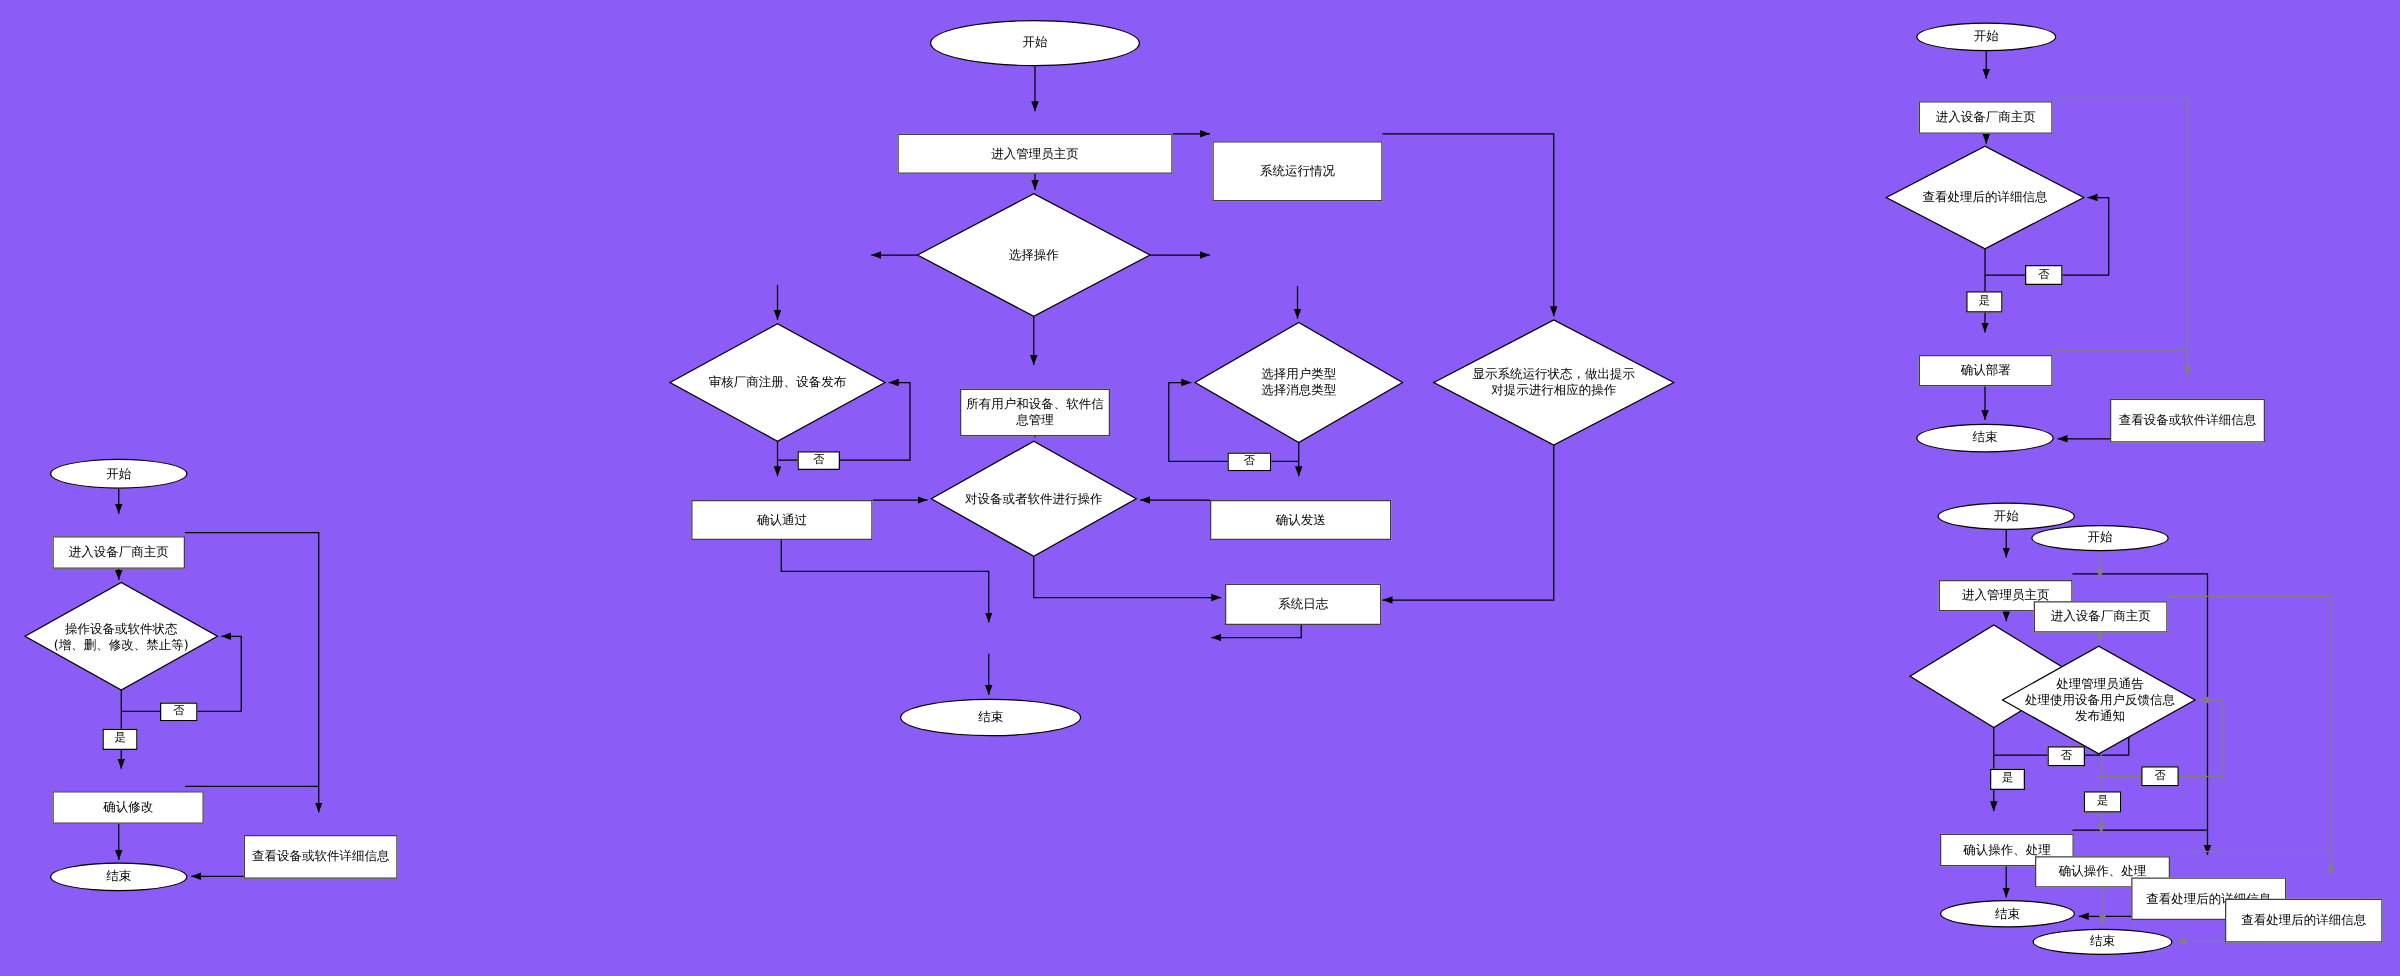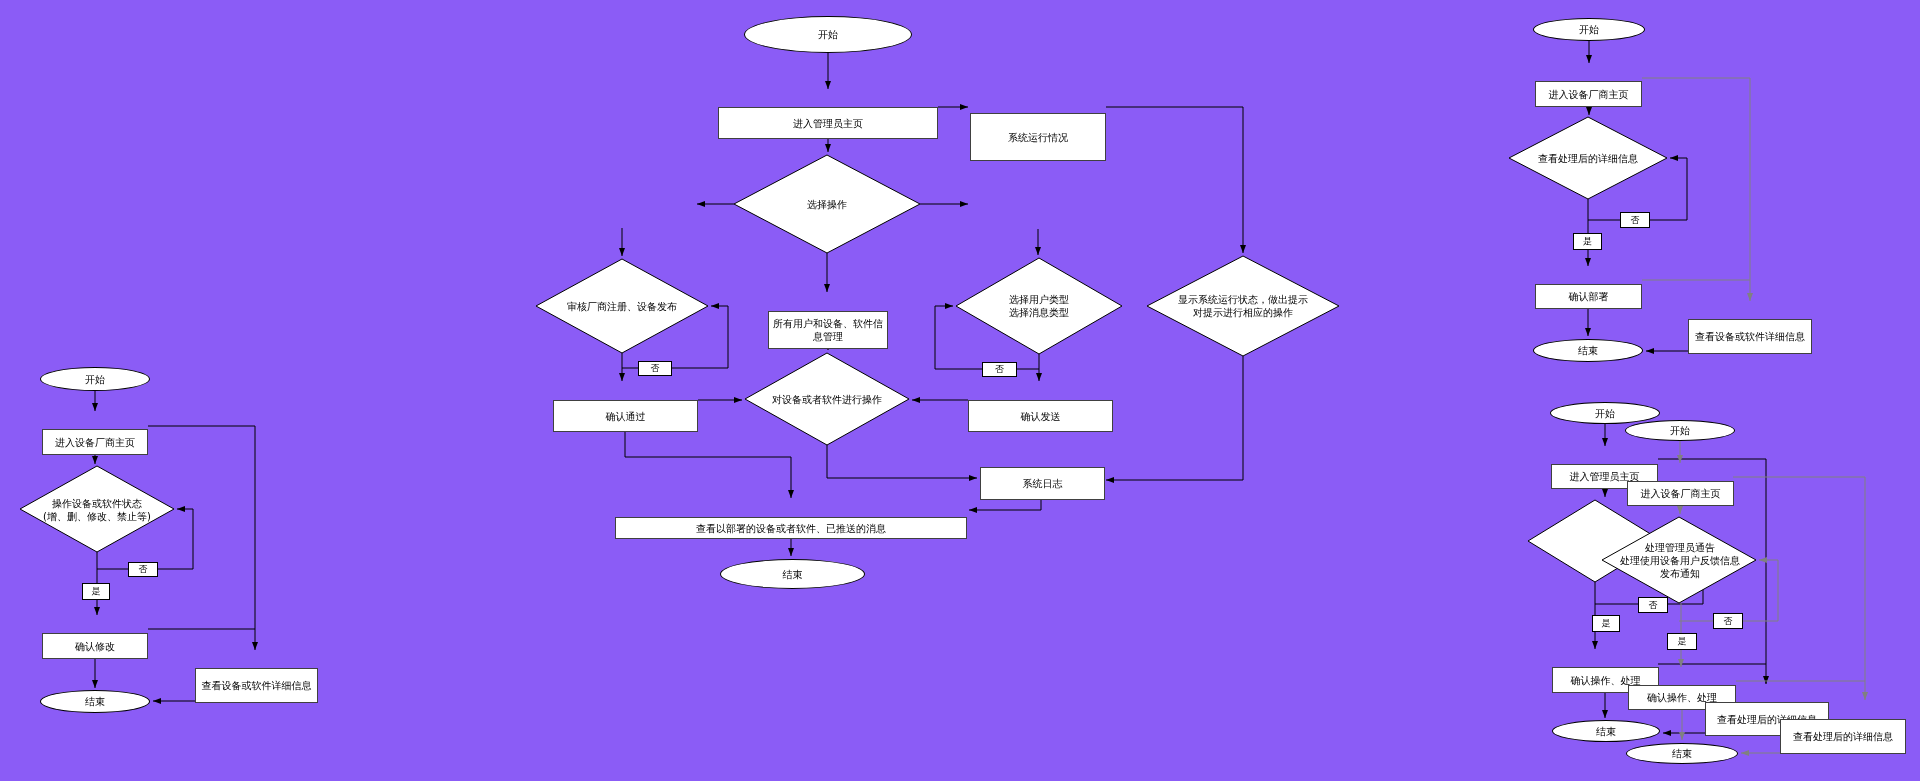--- a/index.html
+++ b/index.html
@@ -149,44 +149,41 @@
 <div class="node rc" style="left:968px;top:384px;width:145px;height:32px">
       <span>确认发送</span>
     </div>
 <div class="node dl" style="left:1153px;top:293px;width:180px;height:26px">
       <span class="ln">显示系统运行状态，做出提示</span>
       <span class="ln">对提示进行相应的操作</span>
     </div>
 <div class="node rc" style="left:980px;top:451px;width:125px;height:33px">
       <span>系统日志</span>
     </div>
-<div class="node rc" style="left:615px;top:501px;width:352px;height:22px">
-      <span>查看以部署的设备或者软件、已推送的消息</span>
-    </div>
 <div class="node el" style="left:720px;top:559px;width:145px;height:30px">
       <span>结束</span>
     </div>
 
 <div class="node el" style="left:40px;top:367px;width:110px;height:24px">
       <span>开始</span>
     </div>
 <div class="node rc" style="left:42px;top:413px;width:106px;height:26px">
       <span>进入设备厂商主页</span>
     </div>
 <div class="node dl" style="left:20px;top:496px;width:154px;height:28px">
       <span class="ln">操作设备或软件状态</span>
       <span class="ln">(增、删、修改、禁止等)</span>
     </div>
 <div class="node sm" style="left:128px;top:562px;width:30px;height:15px">
       <span>否</span>
     </div>
 <div class="node sm" style="left:82px;top:583px;width:28px;height:17px">
       <span>是</span>
     </div>
-<div class="node rc" style="left:42px;top:617px;width:106px;height:26px">
+<div class="node rc" style="left:42px;top:617px;width:121px;height:26px">
       <span>确认修改</span>
     </div>
 <div class="node rc" style="left:195px;top:652px;width:123px;height:35px">
       <span>查看设备或软件详细信息</span>
     </div>
 <div class="node el" style="left:40px;top:690px;width:110px;height:23px">
       <span>结束</span>
     </div>
 
 <div class="node el" style="left:1533px;top:18px;width:112px;height:23px">

